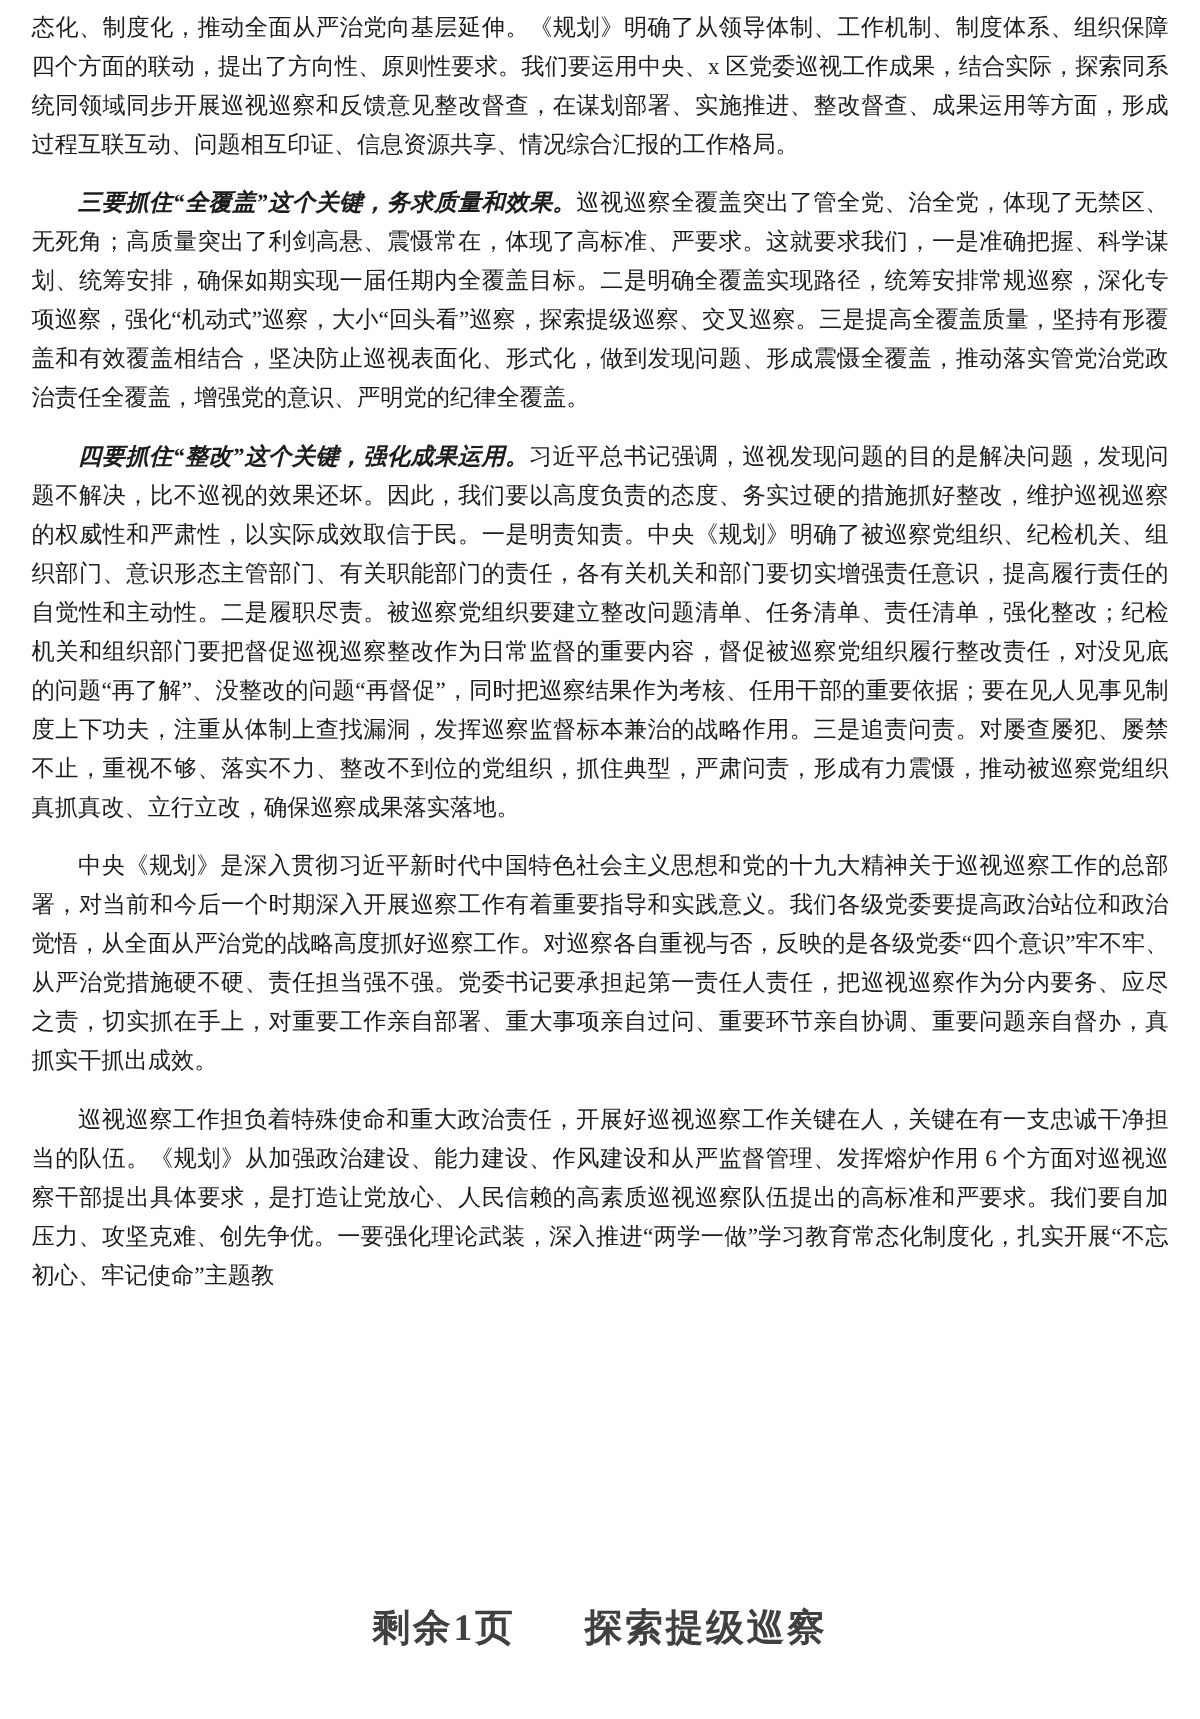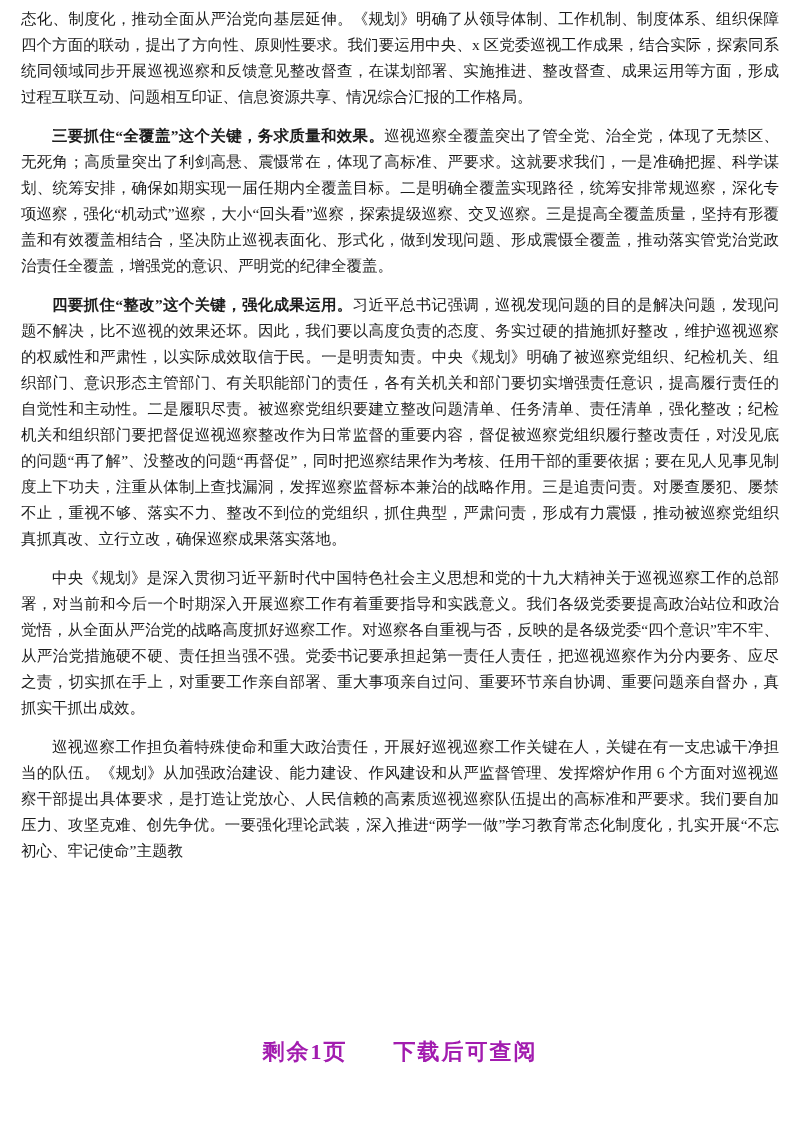--- a/index.html
+++ b/index.html
@@ -27,37 +27,38 @@
   }
   .para {
     margin: 0 0 13px 0;
     text-indent: 2em;
   }
   .para.continued {
     text-indent: 0;
   }
   .lead {
     font-weight: bold;
+    font-style: italic;
   }
   .heading {
     margin: 17px 0 13px 0;
     text-indent: 2em;
     font-weight: bold;
   }
   .footer-note {
     position: absolute;
     left: 0;
     right: 0;
-    top: 1030px;
+    top: 1064px;
     display: flex;
     justify-content: center;
     gap: 46px;
-    font-size: 22px;
+    font-size: 25px;
     font-weight: bold;
-    color: #a21caf;
+    color: #404040;
     letter-spacing: 2px;
     line-height: 44px;
     text-indent: 0;
   }
 </style>
 </head>
 <body>
 
 <div class="page">
 
@@ -67,16 +68,16 @@
 
   <p class="para"><b class="lead">四要抓住“整改”这个关键，强化成果运用。</b><span>习近平总书记强调，巡视发现问题的目的是解决问题，发现问题不解决，比不巡视的效果还坏。因此，我们要以高度负责的态度、务实过硬的措施抓好整改，维护巡视巡察的权威性和严肃性，以实际成效取信于民。一是明责知责。中央《规划》明确了被巡察党组织、纪检机关、组织部门、意识形态主管部门、有关职能部门的责任，各有关机关和部门要切实增强责任意识，提高履行责任的自觉性和主动性。二是履职尽责。被巡察党组织要建立整改问题清单、任务清单、责任清单，强化整改；纪检机关和组织部门要把督促巡视巡察整改作为日常监督的重要内容，督促被巡察党组织履行整改责任，对没见底的问题“再了解”、没整改的问题“再督促”，同时把巡察结果作为考核、任用干部的重要依据；要在见人见事见制度上下功夫，注重从体制上查找漏洞，发挥巡察监督标本兼治的战略作用。三是追责问责。对屡查屡犯、屡禁不止，重视不够、落实不力、整改不到位的党组织，抓住典型，严肃问责，形成有力震慑，推动被巡察党组织真抓真改、立行立改，确保巡察成果落实落地。</span></p>
 
 
   <p class="para"><span>中央《规划》是深入贯彻习近平新时代中国特色社会主义思想和党的十九大精神关于巡视巡察工作的总部署，对当前和今后一个时期深入开展巡察工作有着重要指导和实践意义。我们各级党委要提高政治站位和政治觉悟，从全面从严治党的战略高度抓好巡察工作。对巡察各自重视与否，反映的是各级党委“四个意识”牢不牢、从严治党措施硬不硬、责任担当强不强。党委书记要承担起第一责任人责任，把巡视巡察作为分内要务、应尽之责，切实抓在手上，对重要工作亲自部署、重大事项亲自过问、重要环节亲自协调、重要问题亲自督办，真抓实干抓出成效。</span></p>
 
   <p class="para"><span>巡视巡察工作担负着特殊使命和重大政治责任，开展好巡视巡察工作关键在人，关键在有一支忠诚干净担当的队伍。《规划》从加强政治建设、能力建设、作风建设和从严监督管理、发挥熔炉作用 6 个方面对巡视巡察干部提出具体要求，是打造让党放心、人民信赖的高素质巡视巡察队伍提出的高标准和严要求。我们要自加压力、攻坚克难、创先争优。一要强化理论武装，深入推进“两学一做”学习教育常态化制度化，扎实开展“不忘初心、牢记使命”主题教</span></p>
 
   <div class="footer-note">
     <span>剩余1页</span>
-    <span>下载后可查阅</span>
+    <span>探索提级巡察</span>
   </div>
 
 </div>
 
 </body></html>

